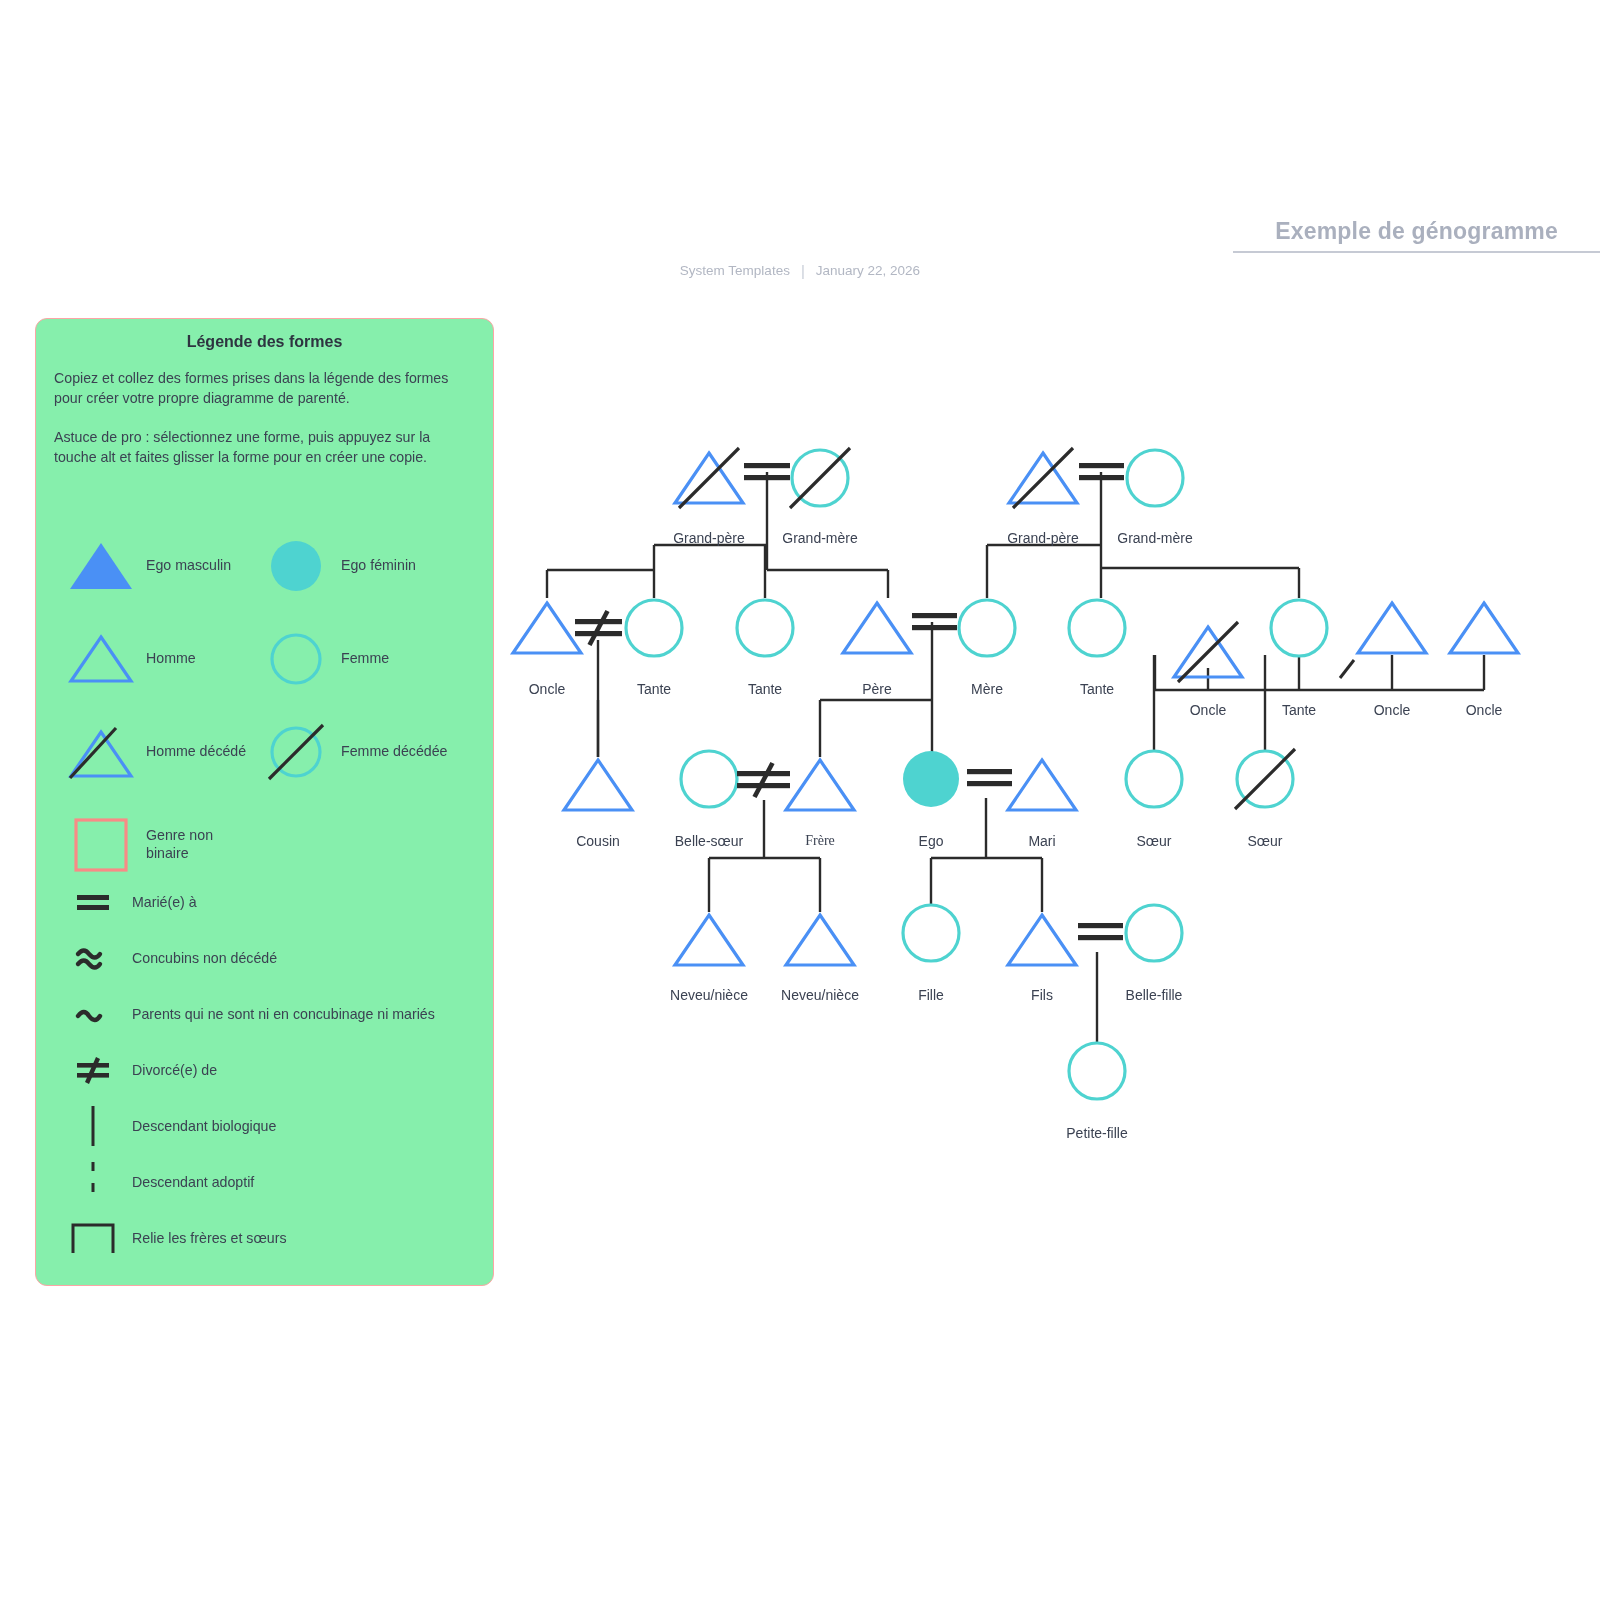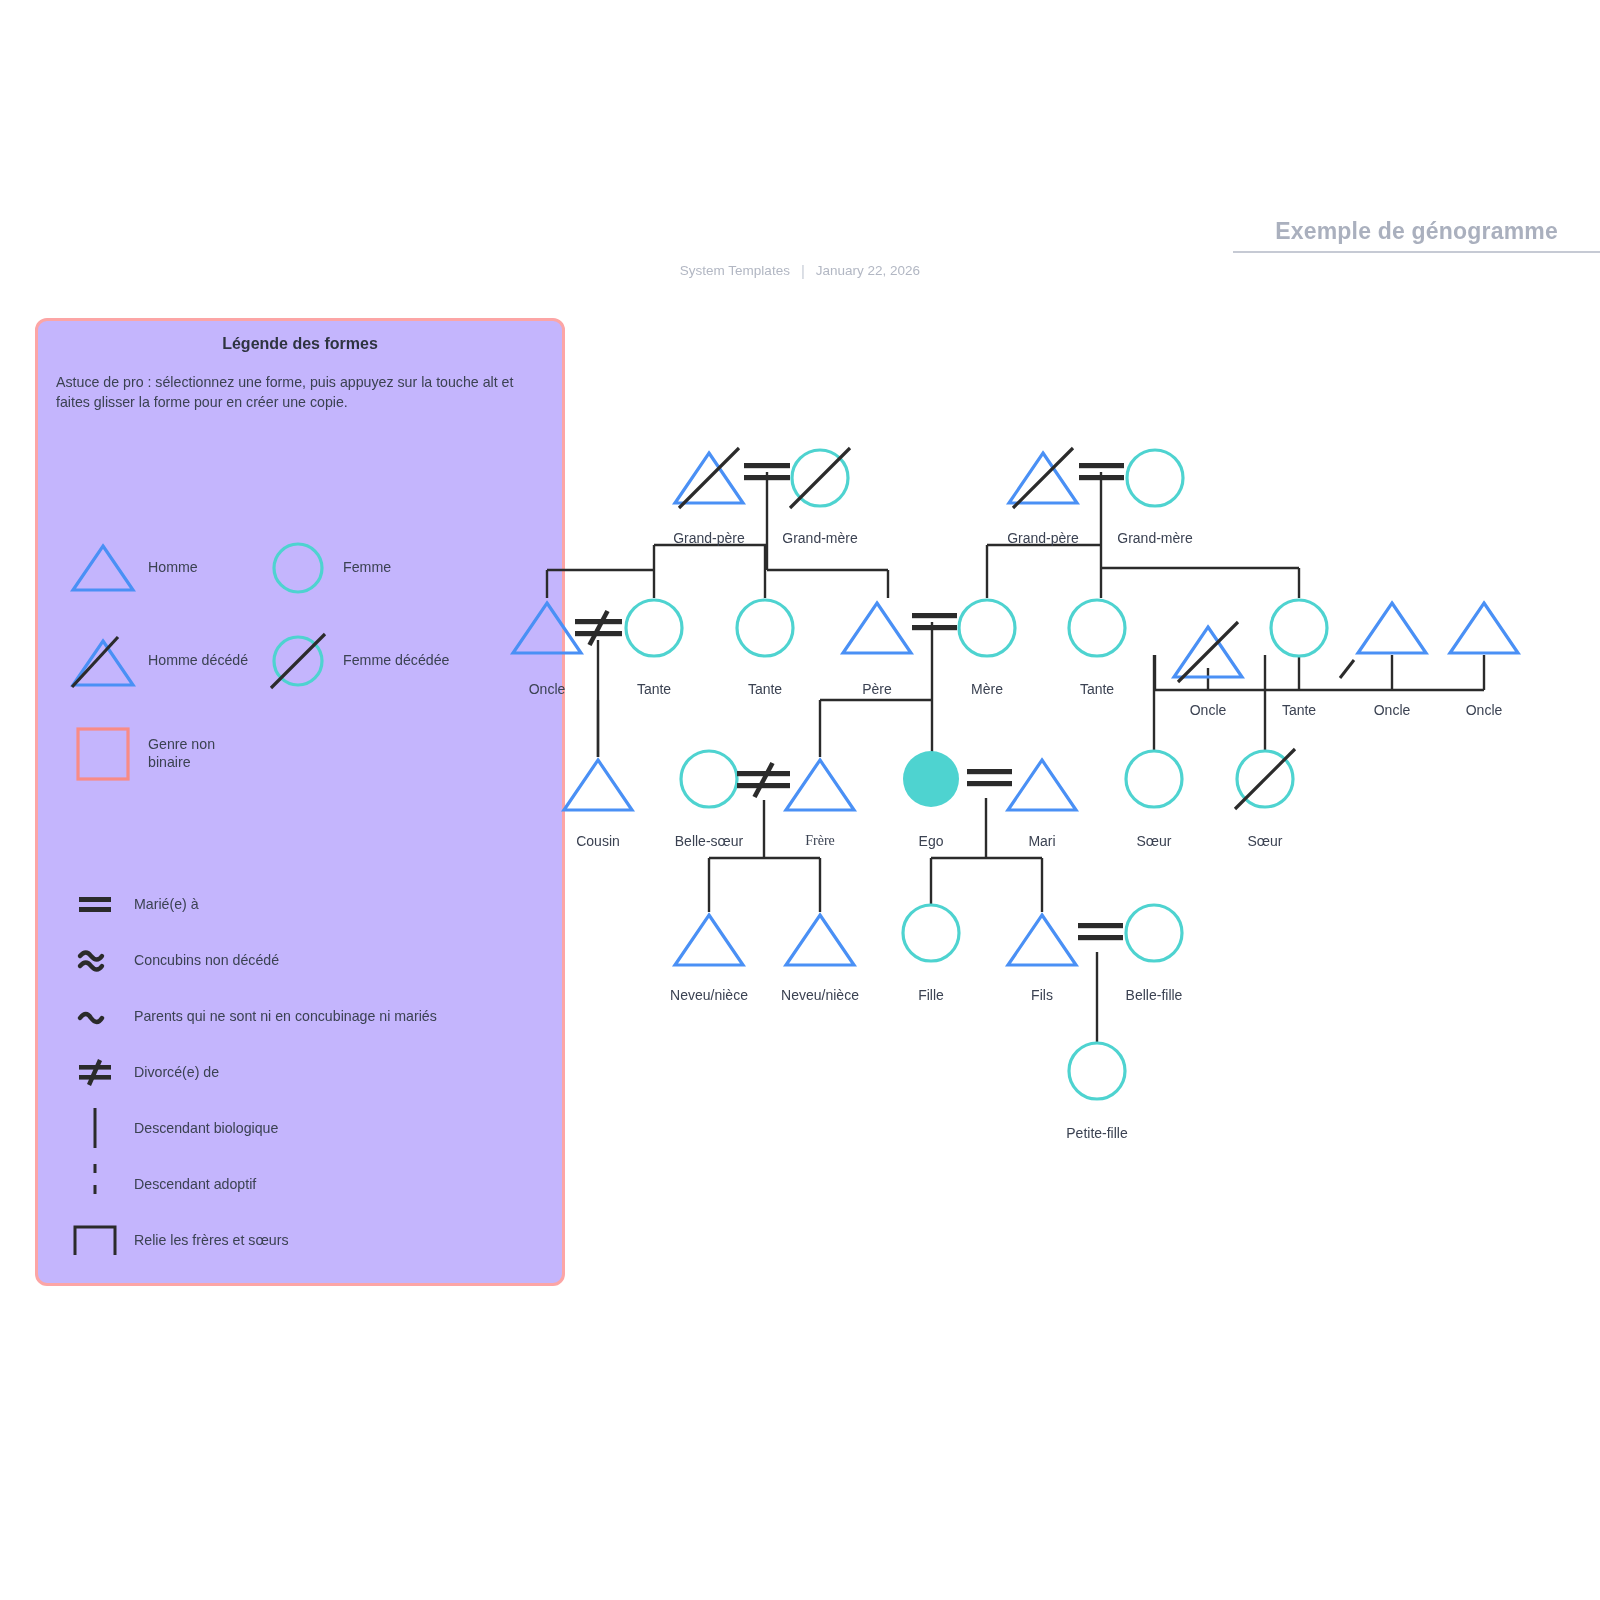--- a/index.html
+++ b/index.html
@@ -25,23 +25,23 @@
   }
   #subtitle-row{
     margin-top:9px; font-size:13.5px; color:#b2b7c3;
     display:flex; justify-content:center; align-items:center; gap:11px;
   }
   #subtitle-divider{ color:#c9ced8; font-size:15px; }
 
   
   #legend-card{
     position:absolute; left:35px; top:318px;
-    width:530px; height:968px;
-    border:3px solid #fca5a5; border-radius:12px;
-    background:#c4b5fd; box-sizing:border-box;
+    width:459px; height:968px;
+    border:1px solid #fca5a5; border-radius:12px;
+    background:#86efac; box-sizing:border-box;
   }
   #legend-title{
     text-align:center; font-size:16px; font-weight:bold;
     color:#2e3440; margin-top:14px;
   }
   .legend-para{
     font-size:14.2px; line-height:1.38; color:#3b4252;
     margin:18px 36px 0 18px;
   }
   .legend-para.second{margin-top:20px;}
@@ -77,24 +77,43 @@
   <div id="doc-title">Exemple de génogramme</div>
   <div id="subtitle-row">
     <span>System Templates</span>
     <span id="subtitle-divider">|</span>
     <span>January 22, 2026</span>
   </div>
 </div>
 
 <div id="legend-card">
   <div id="legend-title">Légende des formes</div>
+  <div class="legend-para">Copiez et collez des formes prises dans la légende des formes pour créer votre propre diagramme de parenté.</div>
   <div class="legend-para second">Astuce de pro : sélectionnez une forme, puis appuyez sur la touche alt et faites glisser la forme pour en créer une copie.</div>
 
   <div class="shape-grid">
 
+    <div class="shape-row">
+      <div class="shape-cell left">
+        <div class="shape-slot">
+          <svg width="66" height="52" viewBox="0 0 66 52">
+            <polygon points="33,3 64,49 2,49" fill="#4a90f5"></polygon>
+          </svg>
+        </div>
+        <div class="shape-label">Ego masculin</div>
+      </div>
+      <div class="shape-cell right">
+        <div class="shape-slot">
+          <svg width="56" height="56" viewBox="0 0 56 56">
+            <circle cx="28" cy="28" r="25" fill="#4ed3d0"></circle>
+          </svg>
+        </div>
+        <div class="shape-label">Ego féminin</div>
+      </div>
+    </div>
 
     <div class="shape-row">
       <div class="shape-cell left">
         <div class="shape-slot">
           <svg width="66" height="52" viewBox="0 0 66 52">
             <polygon points="33,4 63,48 3,48" fill="none" stroke="#4a90f5" stroke-width="3.2"></polygon>
           </svg>
         </div>
         <div class="shape-label">Homme</div>
       </div>

